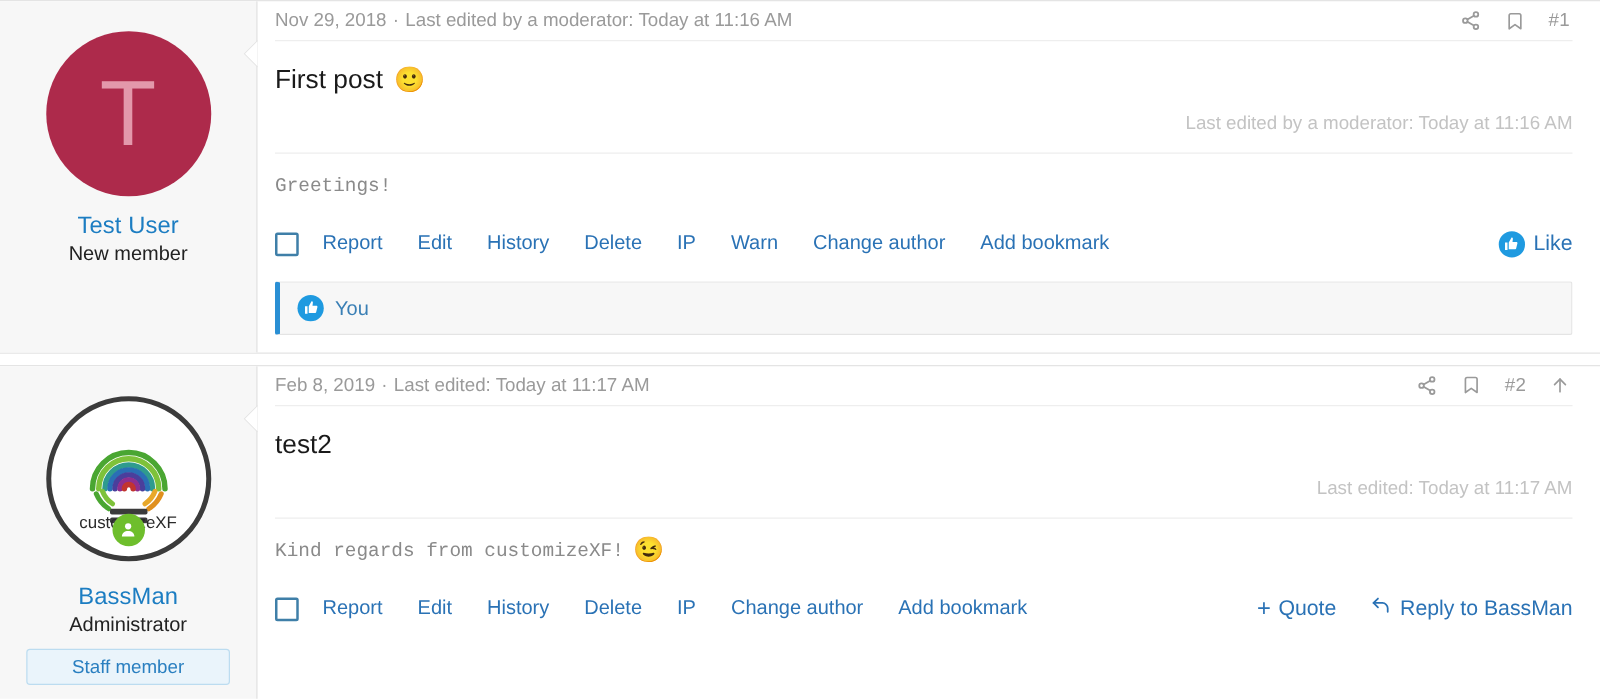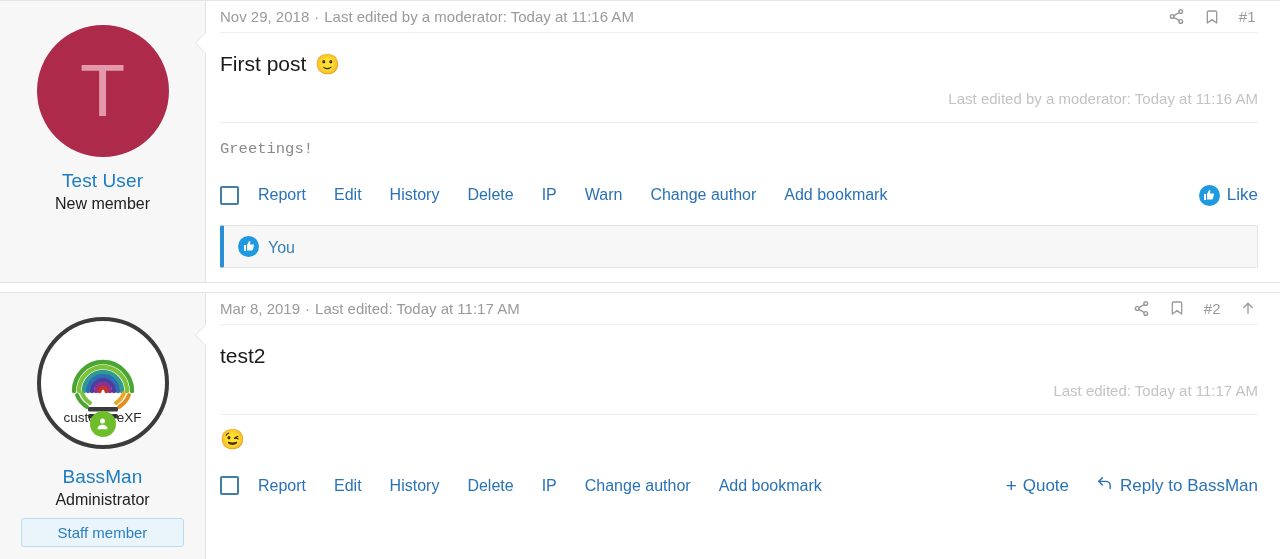--- a/index.html
+++ b/index.html
@@ -406,21 +406,21 @@
       <a class="username">BassMan</a>
       <span class="user-title">Administrator</span>
       <span class="staff-badge">Staff member</span>
     </div>
 
     <div class="main-col post2-main">
       <div class="notch-border"></div>
       <div class="notch"></div>
 
       <div class="post-head">
-        <span class="post-date"><span>Mar 8, 2019</span><span style="padding:0 5px">·</span><span>Last edited: Today at 11:17 AM</span></span>
+        <span class="post-date"><span>Feb 8, 2019</span><span style="padding:0 5px">·</span><span>Last edited: Today at 11:17 AM</span></span>
         <span class="head-spacer"></span>
         <span class="head-icons">
           <span>
             <svg width="17" height="17" viewBox="0 0 24 24" fill="none" stroke="#9a9a9a" stroke-width="2" stroke-linecap="round" stroke-linejoin="round">
               <circle cx="18" cy="5" r="2.6"></circle>
                 <circle cx="6" cy="12" r="2.6"></circle>
                 <circle cx="18" cy="19" r="2.6"></circle>
               <line x1="8.3" y1="10.8" x2="15.7" y2="6.4"></line>
                 <line x1="8.3" y1="13.2" x2="15.7" y2="17.6"></line>
             </svg>
@@ -442,20 +442,21 @@
 
       <div class="post-title">
         <span>test2</span>
       </div>
 
       <div class="edit-notice">Last edited: Today at 11:17 AM</div>
 
       <div class="body-sep"></div>
 
       <div class="post-body">
+        <span>Kind regards from customizeXF!</span>
         <span class="emoji">😉</span>
       </div>
 
       <div class="actions">
         <span class="chk"></span>
         <a class="alink">Report</a>
         <a class="alink">Edit</a>
         <a class="alink">History</a>
         <a class="alink">Delete</a>
         <a class="alink">IP</a>

